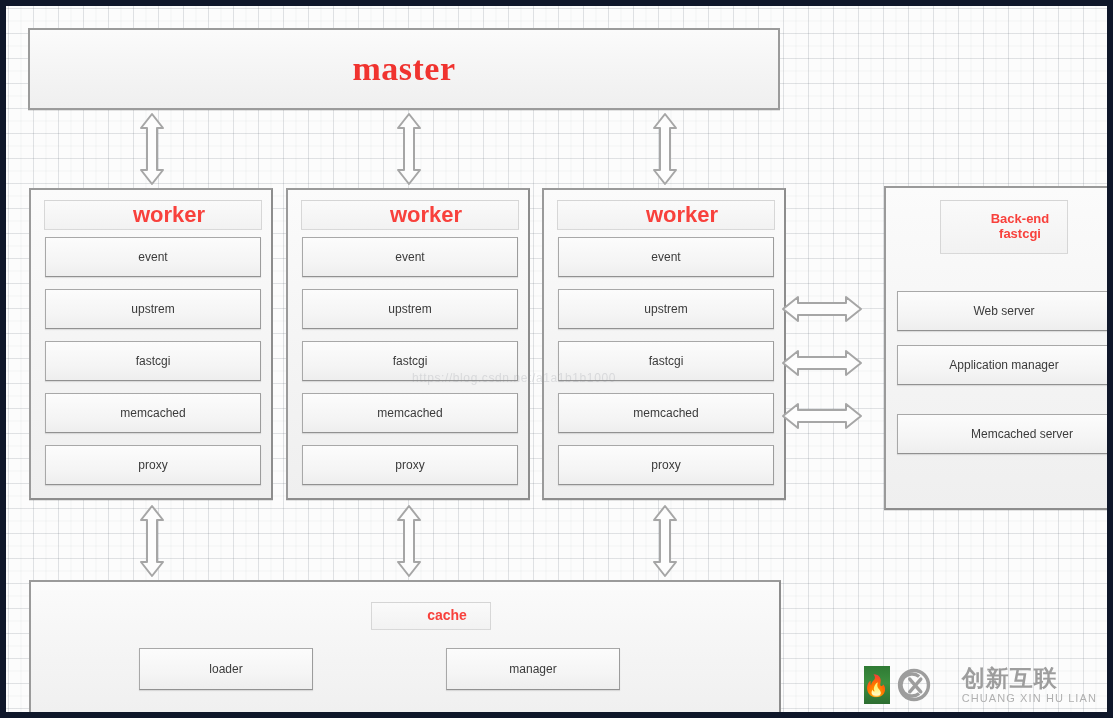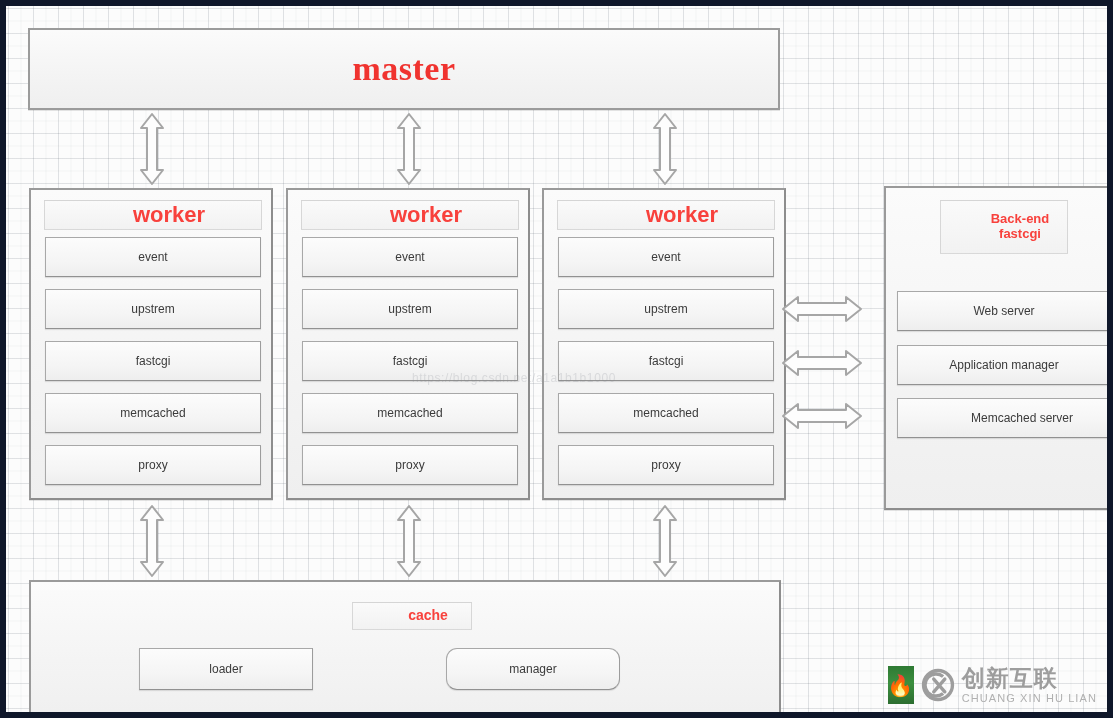--- a/index.html
+++ b/index.html
@@ -118,36 +118,36 @@
   #backend-title {
     left: 54px; top: 12px; width: 128px; height: 54px;
     color: #f8413c;
     font-size: 13px;
     font-weight: 700;
     flex-direction: column;
   }
   .backend-node { left: 11px; width: 214px; height: 40px; }
   .bn-0 { top: 103px; }
   .bn-1 { top: 157px; }
-  .bn-2 { top: 210px; padding-left: 36px; }
+  .bn-2 { top: 226px; padding-left: 36px; }
 
   
   #cache-panel {
     left: 23px; top: 574px; width: 752px; height: 146px;
     border-width: 2px;
   }
   #cache-title {
-    left: 321px; top: 20px; width: 120px; height: 28px;
+    left: 340px; top: 20px; width: 120px; height: 28px;
     color: #f8413c;
     font-size: 14px;
     font-weight: 700;
   }
   .cache-node { top: 66px; width: 174px; height: 42px; }
   #cache-loader  { left: 108px; }
-  #cache-manager { left: 415px; border-radius: 11px; }
+  #cache-manager { left: 415px; }
 
   
   .arrow { position: absolute; }
   .arrow svg { display: block; }
 
   
   #faint-watermark {
     position: absolute;
     left: 386px; top: 365px;
     font-size: 12px;
@@ -166,21 +166,21 @@
     gap: 7px;
     padding: 0 6px;
   }
   #brand-flame {
     width: 26px; height: 38px;
     background: linear-gradient(to bottom, #2f7a34 0%, #3c8f3f 45%, #2d6e31 100%);
     display: flex; align-items: center; justify-content: center;
     color: #f3c33a; font-size: 21px; line-height: 1;
   }
   #brand-cx { width: 34px; height: 34px; }
-  #brand-text { display: flex; flex-direction: column; line-height: 1; }
+  #brand-text { display: flex; flex-direction: column; line-height: 1; margin-left: 24px; }
   #brand-cn {
     font-size: 23px; font-weight: 700; color: #9d9d9d; letter-spacing: 1px;
     font-family: "DejaVu Sans", sans-serif;
   }
   #brand-py {
     font-size: 11px; color: #b0b0b0; letter-spacing: 1.1px; margin-top: 3px;
   }
 </style>
 </head>
 <body>

